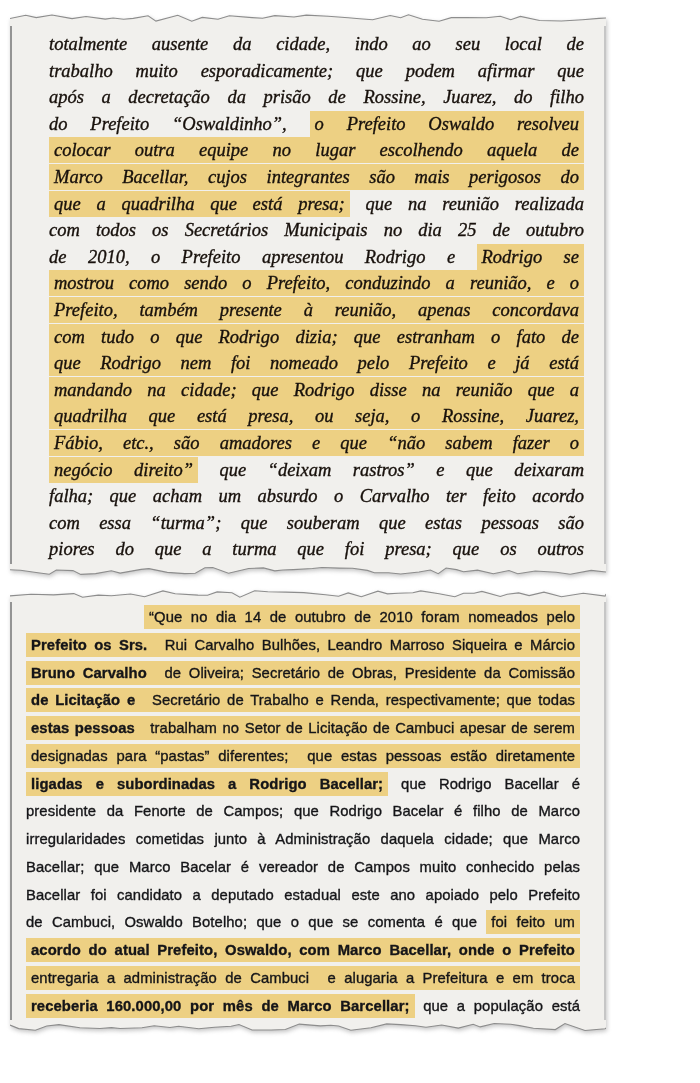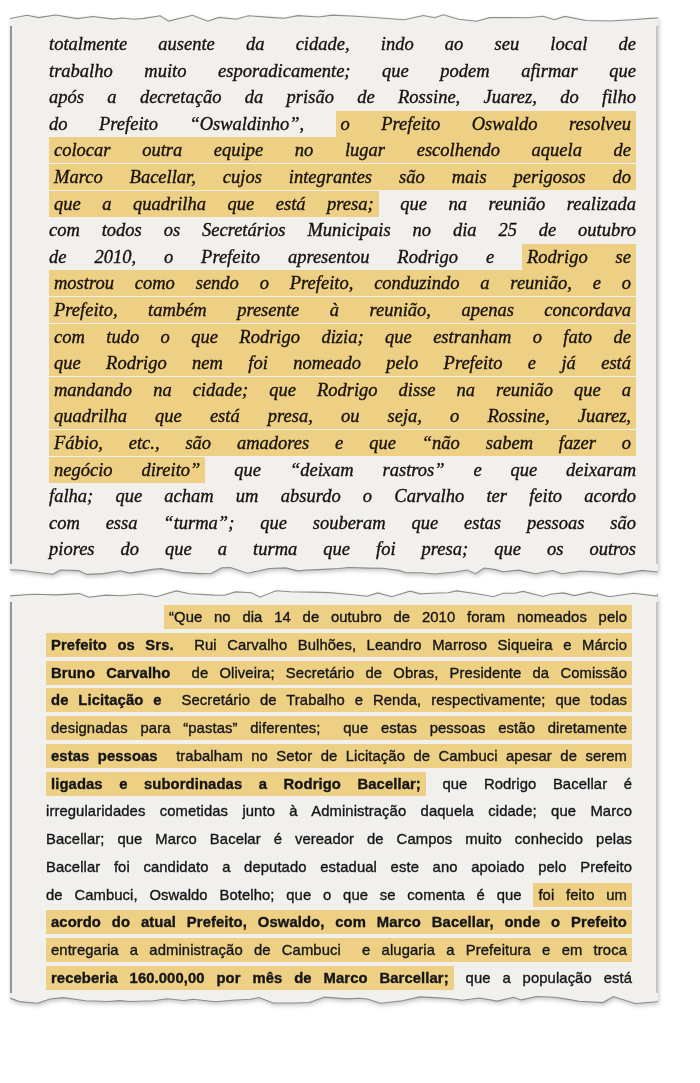--- a/index.html
+++ b/index.html
@@ -1,28 +1,28 @@
 <!DOCTYPE html>
 <html style="--paper: #f1f0ed; --hl: #edd083; --tear: #8d8d8d;"><head>
 <meta charset="utf-8">
 <style>
   html,body{margin:0;padding:0;background:#ffffff;}
   body{position:relative;width:700px;height:1083px;overflow:hidden;
        font-family:"Liberation Sans",sans-serif;}
-  .fragment{position:absolute;left:10px;width:648px;
+  .fragment{position:absolute;left:10px;width:596px;
             filter:drop-shadow(1px 2px 2px rgba(110,110,110,.40));}
   #frag1{top:12px;}
   #frag2{top:588px;}
   svg.tear{display:block;width:100%;height:14px;}
   svg.tear polygon{fill:var(--paper);}
   svg.tear polyline{fill:none;stroke:var(--tear);stroke-width:1.1;}
   .body{background:var(--paper);box-sizing:border-box;
         border-left:2px solid #949494;border-right:2px solid #c6c6c6;}
   #frag1 .body{padding:5px 20px 1px 37px;}
-  #frag2 .body{padding:2px 24px 0 34px;}
+  #frag2 .body{padding:2px 24px 0 14px;}
   .line{text-align:justify;text-align-last:justify;white-space:nowrap;}
   .f-serif .line{font-family:"Liberation Serif","DejaVu Serif",serif;
        font-style:italic;font-size:18.5px;line-height:26.6px;
        color:#18110c;-webkit-text-stroke:.35px #18110c;word-spacing:1px;}
   .f-sans .line{font-family:"Liberation Sans","DejaVu Sans",sans-serif;
        font-size:14.8px;line-height:27.75px;
        color:#151518;-webkit-text-stroke:.35px #151518;letter-spacing:.1px;}
   .seg{white-space:pre-wrap;}
   .hl{background:var(--hl);margin-top:40px;}
   .f-serif .hl{padding:3px 5px;}
@@ -69,23 +69,24 @@
 <section id="frag2" class="fragment f-sans">
   <svg class="tear tear-top" viewBox="0 0 682 14" preserveAspectRatio="none">
       <polygon points="0,14 0,7.9 24,6.3 50,6.9 73,5.6 83,9.3 101,7.1 116,7.8 138,6.0 154,8.7 175,2.9 189,5.8 215,7.1 226,7.2 237,3.9 254,4.7 263,9.2 280,2.7 295,3.8 315,4.1 336,4.6 361,6.7 376,8.3 387,4.9 402,8.8 421,3.1 432,5.9 444,5.3 461,4.8 470,2.9 491,5.7 509,8.8 519,5.3 531,5.2 540,3.4 561,8.5 569,6.3 582,4.9 594,7.6 611,4.1 631,8.7 656,5.2 681,8.1 682,6 682,14"></polygon>
       <polyline points="0,7.9 24,6.3 50,6.9 73,5.6 83,9.3 101,7.1 116,7.8 138,6.0 154,8.7 175,2.9 189,5.8 215,7.1 226,7.2 237,3.9 254,4.7 263,9.2 280,2.7 295,3.8 315,4.1 336,4.6 361,6.7 376,8.3 387,4.9 402,8.8 421,3.1 432,5.9 444,5.3 461,4.8 470,2.9 491,5.7 509,8.8 519,5.3 531,5.2 540,3.4 561,8.5 569,6.3 582,4.9 594,7.6 611,4.1 631,8.7 656,5.2 681,8.1 682,6"></polyline>
     </svg>
   <div class="body lines">
       <div class="line indent"><span class="seg hl">“Que no dia 14 de outubro de 2010 foram nomeados pelo</span></div>
       <div class="line"><span class="seg hl b">Prefeito os Srs.</span><span class="seg hl"> Rui Carvalho Bulhões, Leandro Marroso Siqueira e Márcio</span></div>
       <div class="line"><span class="seg hl b">Bruno Carvalho</span><span class="seg hl"> de Oliveira; Secretário de Obras, Presidente da Comissão</span></div>
       <div class="line"><span class="seg hl b">de Licitação e</span><span class="seg hl"> Secretário de Trabalho e Renda, respectivamente; que todas</span></div>
+      <div class="line"><span class="seg hl b">estas pessoas</span><span class="seg hl"> trabalham no Setor de Licitação de Cambuci apesar de serem</span></div>
       <div class="line"><span class="seg hl">designadas para “pastas” diferentes;</span><span class="seg hl"> que estas pessoas estão diretamente</span></div>
-      <div class="line"><span class="seg hl b">estas pessoas</span><span class="seg hl"> trabalham no Setor de Licitação de Cambuci apesar de serem</span></div>
       <div class="line"><span class="seg hl b">ligadas e subordinadas a Rodrigo Bacellar;</span><span class="seg"> que Rodrigo Bacellar é</span></div>
+      <div class="line"><span class="seg">presidente da Fenorte de Campos; que Rodrigo Bacelar é filho de Marco</span></div>
       <div class="line"><span class="seg">irregularidades cometidas junto à Administração daquela cidade; que Marco</span></div>
       <div class="line"><span class="seg">Bacellar; que Marco Bacelar é vereador de Campos muito conhecido pelas</span></div>
       <div class="line"><span class="seg">Bacellar foi candidato a deputado estadual este ano apoiado pelo Prefeito</span></div>
       <div class="line"><span class="seg">de Cambuci, Oswaldo Botelho; que o que se comenta é que </span><span class="seg hl">foi feito um</span></div>
       <div class="line"><span class="seg hl b">acordo do atual Prefeito, Oswaldo, com Marco Bacellar, onde o Prefeito</span></div>
       <div class="line"><span class="seg hl">entregaria a administração de Cambuci</span><span class="seg hl"> e alugaria a Prefeitura e em troca</span></div>
       <div class="line"><span class="seg hl b">receberia 160.000,00 por mês de Marco Barcellar;</span><span class="seg"> que a população está</span></div>
     </div>
   <svg class="tear tear-bottom" viewBox="0 0 682 14" preserveAspectRatio="none">
       <polygon points="0,0 0,5.1 10,8.6 29,10.3 42,6.0 56,4.6 80,7.8 103,8.5 116,7.6 126,8.5 151,7.8 165,5.8 183,7.5 193,6.2 216,8.7 234,7.2 253,6.2 262,4.5 277,10.0 299,10.0 315,9.5 331,4.1 355,5.9 367,5.2 376,6.0 390,10.3 413,7.8 431,3.9 447,4.6 464,5.7 476,7.2 494,5.0 513,8.1 530,4.2 538,6.9 554,3.5 573,4.2 583,5.6 599,8.2 624,9.6 635,3.5 658,10.5 681,8.8 682,8 682,0"></polygon>

